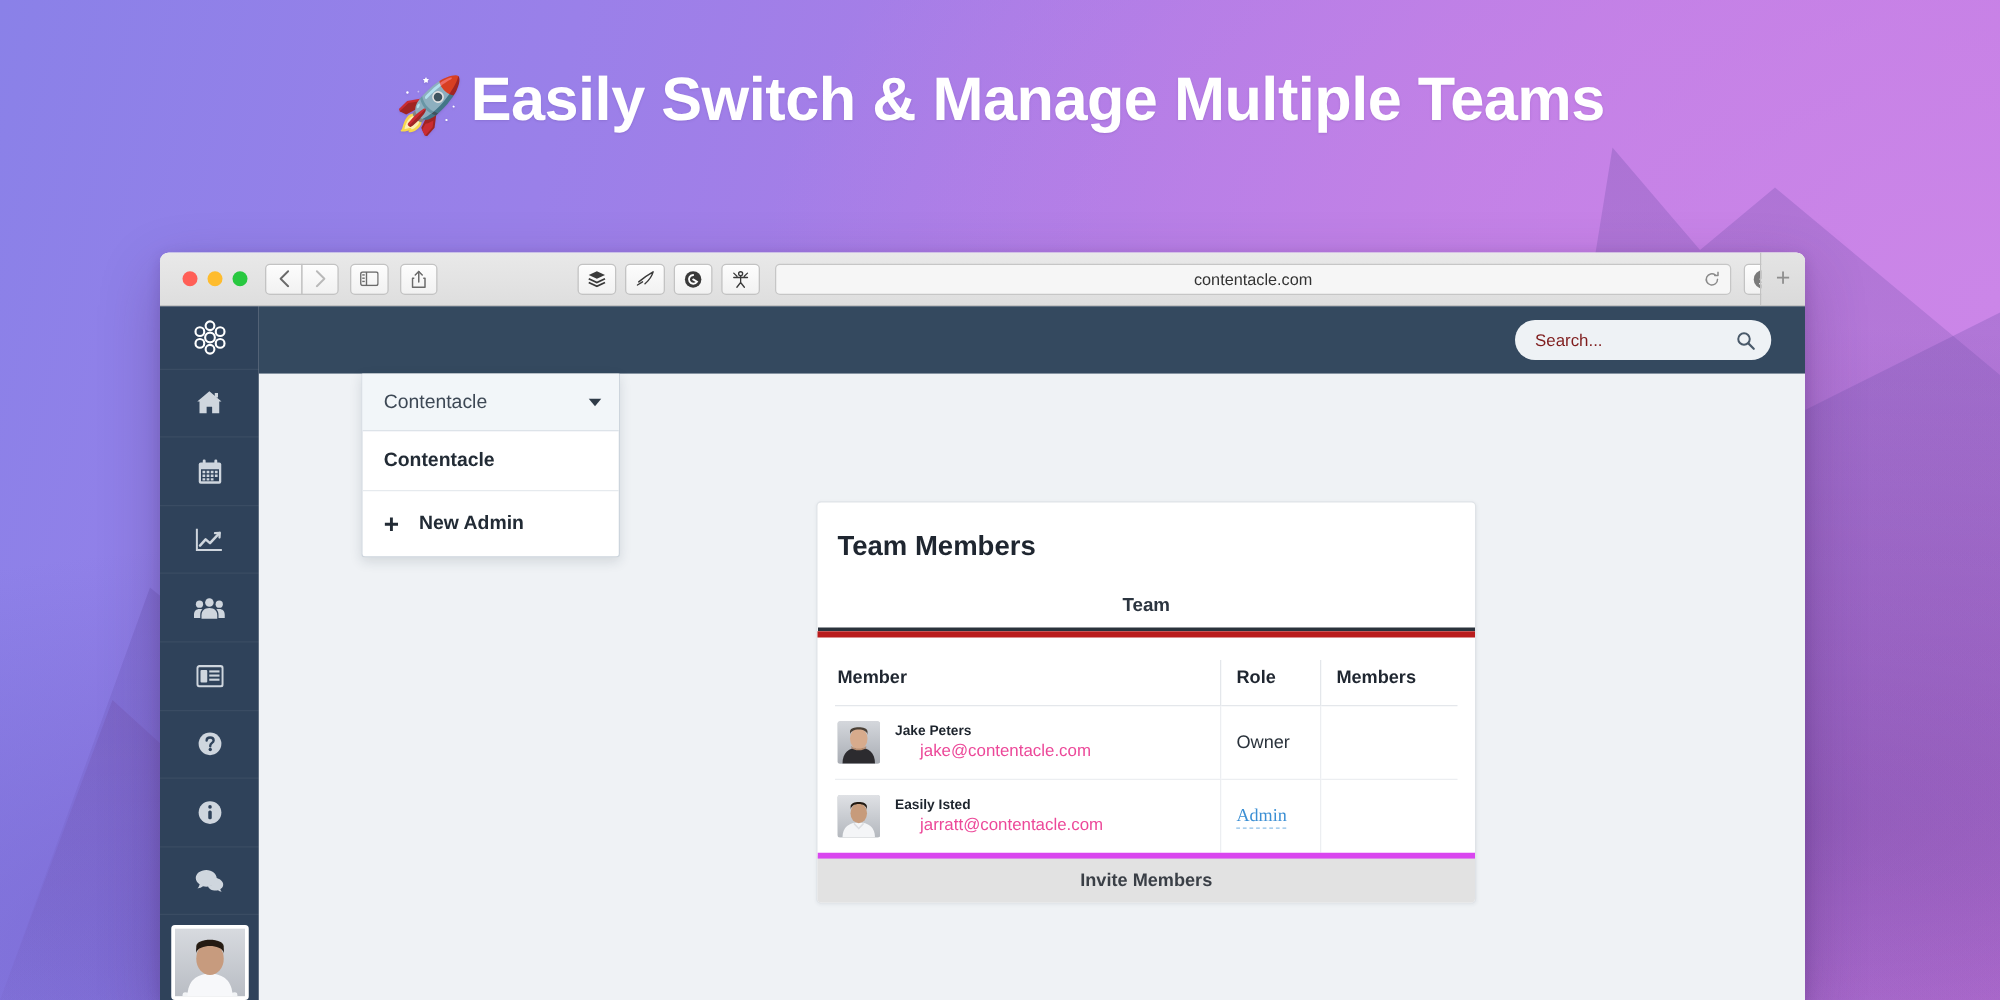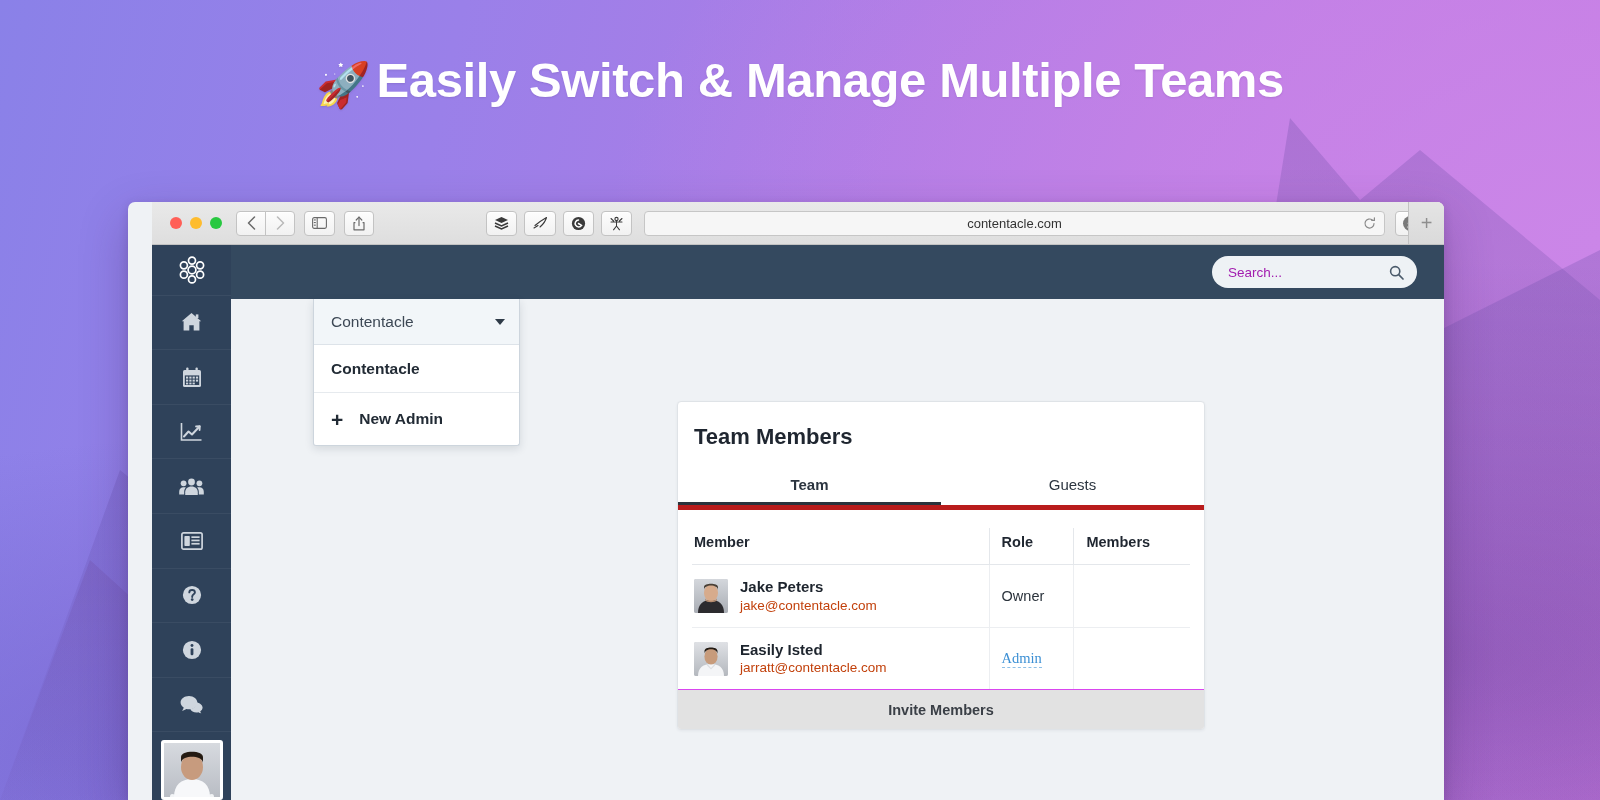--- a/index.html
+++ b/index.html
@@ -28,21 +28,20 @@
   }
   .headline .rocket { font-size:44px; margin-right:6px; vertical-align:-3px; }
 
   
   .browser {
     position:absolute; left:128px; top:202px; width:1316px; height:598px;
     border-radius:7px 7px 0 0;
     background:#eff2f5;
     box-shadow:0 18px 48px rgba(60,30,90,0.30), 0 3px 10px rgba(60,30,90,0.18);
     overflow:hidden;
-    padding-left:24px;
   }
   .titlebar {
     position:relative; height:43px;
     background:linear-gradient(#e9e9e9,#dedede);
     border-bottom:1px solid #c2c2c2;
     display:flex; align-items:center; padding:0 10px;
   }
   .lights { display:flex; gap:8px; margin:0 14px 0 8px; }
   .light { width:12px; height:12px; border-radius:50%; }
   .l-red{background:#ff5f57;} .l-yel{background:#febc2e;} .l-grn{background:#28c840;}
@@ -107,21 +106,21 @@
 
   .maincol { flex:1; display:flex; flex-direction:column; min-width:0; }
   .topbar {
     height:54px; background:#34495f; display:flex; align-items:center;
     justify-content:flex-end; padding-right:27px; position:relative;
   }
   .search {
     width:205px; height:32px; background:#eef2f5; border-radius:16px;
     display:flex; align-items:center; padding:0 13px 0 16px;
   }
-  .search .ph { flex:1; font-size:13.5px; color:#a21caf; }
+  .search .ph { flex:1; font-size:13.5px; color:#7f1d1d; }
   .search .mag { color:#4a5a6a; display:flex; }
 
   .content { flex:1; background:#eff2f5; position:relative; }
 
   
   .teamdd {
     position:absolute; left:82px; top:0; width:207px; z-index:6;
     background:#fff; border:1px solid #cdd5dd; border-top:none;
     border-radius:0 0 3px 3px;
     box-shadow:0 3px 9px rgba(30,45,60,0.13);
@@ -168,26 +167,26 @@
   th.c-role, th.c-act { border-left:1px solid #e4e7eb; padding-left:12px; }
   td {
     padding:12px 0 12px 2px; border-bottom:1px solid #eceef1;
     vertical-align:middle;
   }
   td.c-role, td.c-act { border-left:1px solid #eceef1; padding-left:12px; }
   tr:last-child td { border-bottom:none; }
   .member { display:flex; align-items:center; gap:12px; }
   .m-av { width:34px; height:34px; border-radius:2px; background:#c6c9ce;
           flex:0 0 34px; overflow:hidden; }
-  .m-name { font-size:15px; font-weight:700; color:#1d242d; line-height:1.3; }
-  .m-mail { font-size:13.5px; color:#c2410c; line-height:1.35; }
+  .m-name { font-size:11px; font-weight:700; color:#1d242d; line-height:1.3; }
+  .m-mail { font-size:13.5px; color:#ec4899; line-height:1.35;margin-left:20px; }
   .role { font-size:14.5px; color:#2b333c; }
   .role.link { color:#3b8fd4; border-bottom:1px dashed #8ec0e8; display:inline-block;font-family:Liberation Serif, serif; }
   .card-foot {
-    height:40px; background:#e2e2e2; border-top:1px solid #d946ef;
+    height:40px; background:#e2e2e2; border-top:5px solid #d946ef;
     border-radius:0 0 3px 3px;
     display:flex; align-items:center; justify-content:center;
     font-size:14.5px; font-weight:700; color:#3a3f46;
   }
 </style>
 </head>
 <body>
 
 <svg class="haze" viewBox="0 0 1600 800" preserveAspectRatio="none">
   <defs>
@@ -447,23 +446,20 @@
             <span>New Admin</span>
           </div>
         </div>
 
         <div class="card">
           <div class="card-title">Team Members</div>
 
           <div class="tabs">
             <div class="tab active">
               <span>Team</span>
-            </div>
-            <div class="tab">
-              <span>Guests</span>
             </div>
           </div>
 
           <table>
             <thead>
               <tr>
                 <th>Member</th>
                 <th class="c-role">Role</th>
                 <th class="c-act">Members</th>
               </tr>

